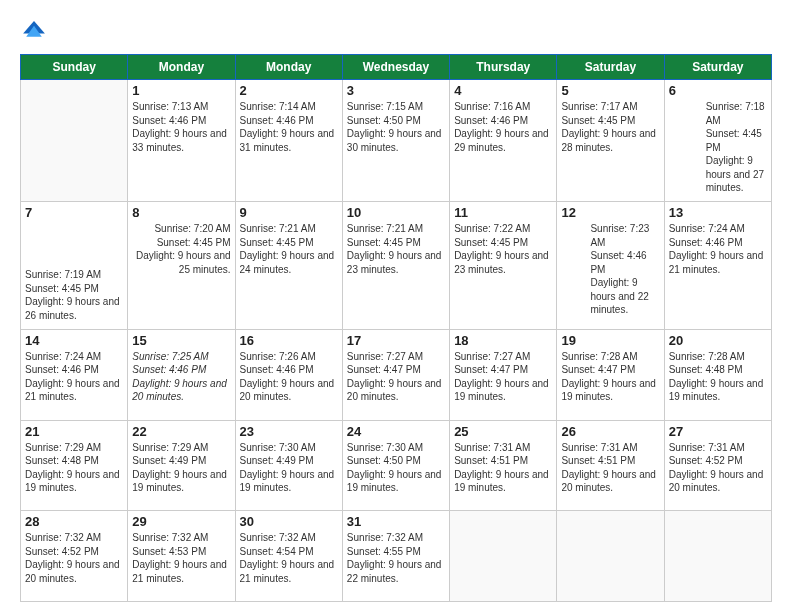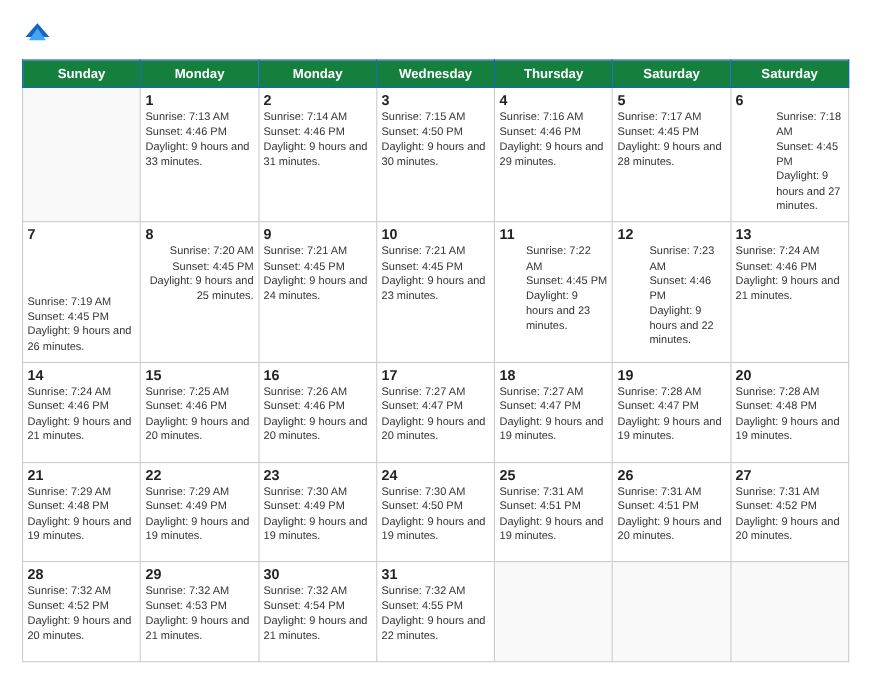--- a/index.html
+++ b/index.html
@@ -187,21 +187,21 @@
 Daylight: 9 hours and 24 minutes.</div>
           </td>
           <td>
             <span class="day-number">10</span>
             <div class="cell-info" style="white-space: pre-line;">Sunrise: 7:21 AM
 Sunset: 4:45 PM
 Daylight: 9 hours and 23 minutes.</div>
           </td>
           <td>
             <span class="day-number">11</span>
-            <div class="cell-info" style="white-space: pre-line; margin-left: 24px;">Sunrise: 7:22 AM
+            <div class="cell-info" style="white-space: pre-line;">Sunrise: 7:22 AM
 Sunset: 4:45 PM
 Daylight: 9 hours and 23 minutes.</div>
           </td>
           <td>
             <span class="day-number">12</span>
             <div class="cell-info" style="white-space: pre-line; margin-left: 29px;">Sunrise: 7:23 AM
 Sunset: 4:46 PM
 Daylight: 9 hours and 22 minutes.</div>
           </td>
           <td>
@@ -213,21 +213,21 @@
         </tr>
         <tr>
           <td>
             <span class="day-number">14</span>
             <div class="cell-info" style="white-space: pre-line;">Sunrise: 7:24 AM
 Sunset: 4:46 PM
 Daylight: 9 hours and 21 minutes.</div>
           </td>
           <td>
             <span class="day-number">15</span>
-            <div class="cell-info" style="white-space: pre-line;">Sunrise: 7:25 AM
+            <div class="cell-info" style="white-space: pre-line; font-style: italic;">Sunrise: 7:25 AM
 Sunset: 4:46 PM
 Daylight: 9 hours and 20 minutes.</div>
           </td>
           <td>
             <span class="day-number">16</span>
             <div class="cell-info" style="white-space: pre-line;">Sunrise: 7:26 AM
 Sunset: 4:46 PM
 Daylight: 9 hours and 20 minutes.</div>
           </td>
           <td>

